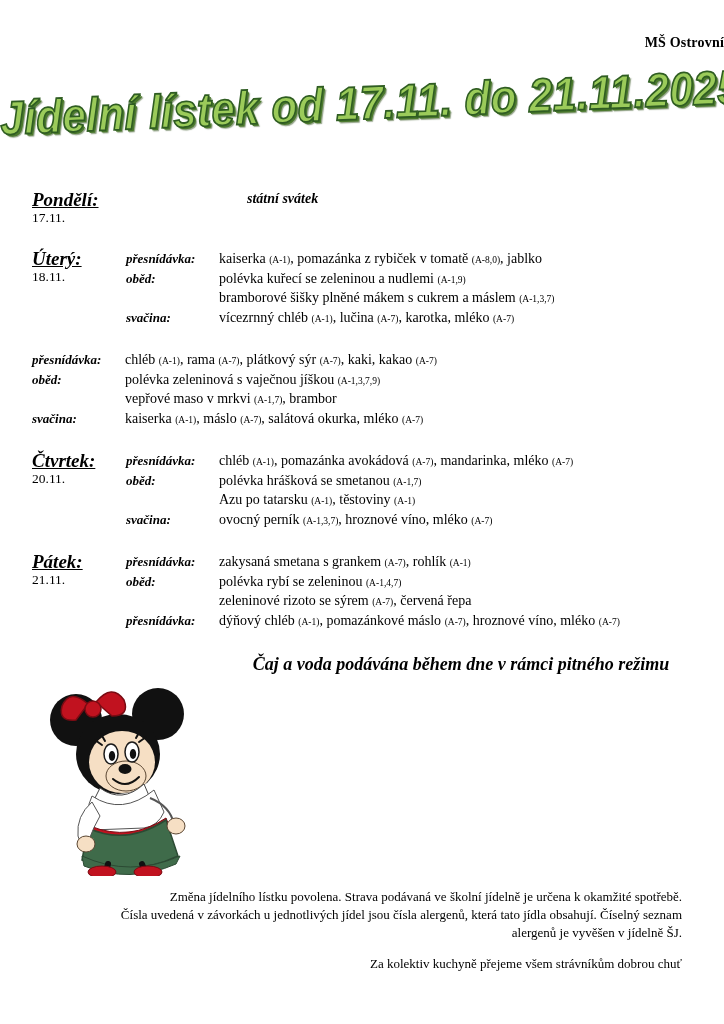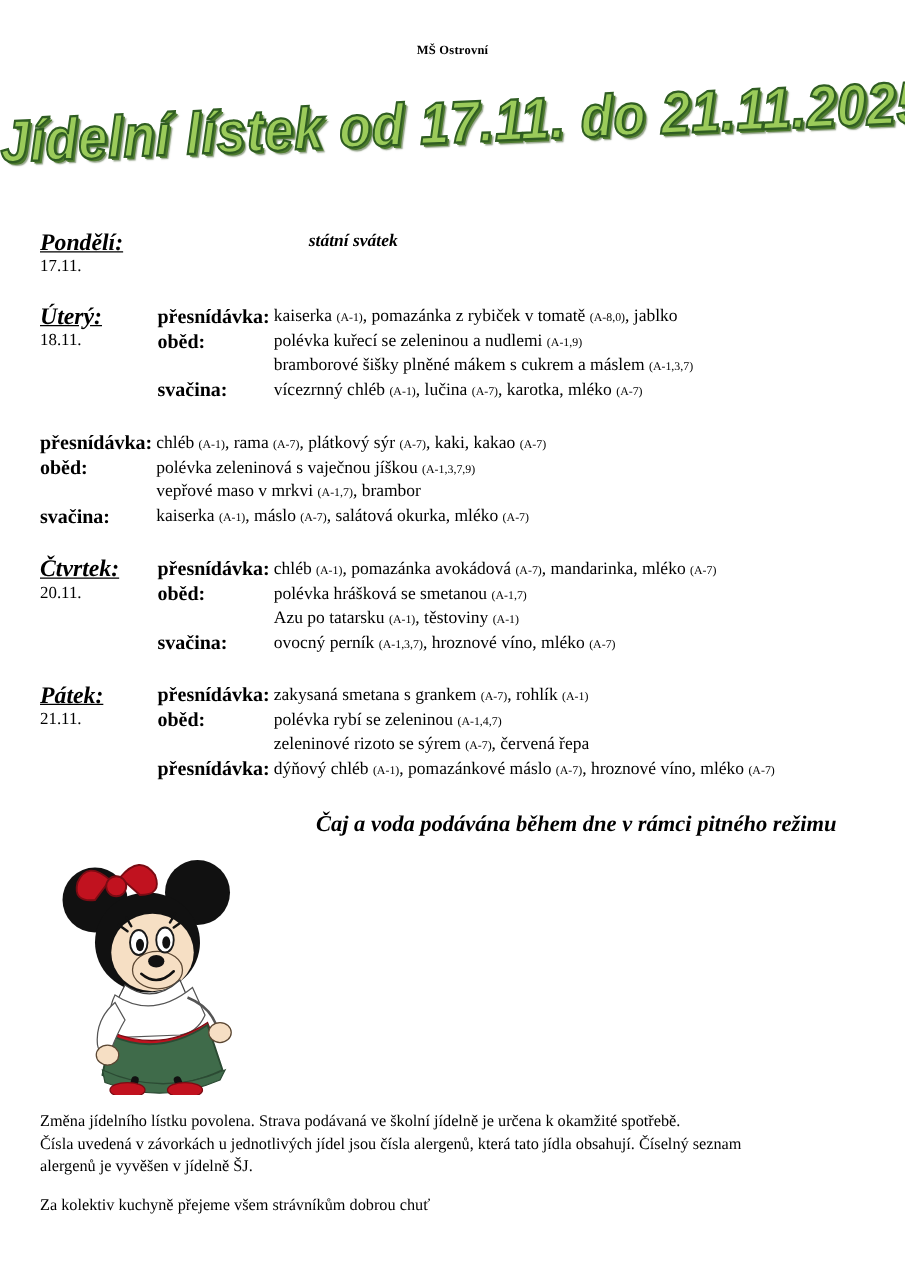--- a/index.html
+++ b/index.html
@@ -14,23 +14,23 @@
     font-family: "Liberation Serif", serif;
     color: #000000;
     overflow: hidden;
   }
   .page {
     position: absolute;
     inset: 0;
     padding: 0;
   }
   .school-name {
-    text-align: center;
-    font-weight: bold;
-    font-size: 10px;
+    text-align: right;
+    font-weight: bold;
+    font-size: 14px;
     margin-top: 35px;
     letter-spacing: 0.2px;
   }
   .title-wrap {
     text-align: center;
     margin-top: 26px;
     height: 62px;
   }
   .wordart {
     display: inline-block;
@@ -81,21 +81,22 @@
   }
   .meal-row {
     display: flex;
     align-items: flex-start;
     line-height: 18.5px;
   }
   .meal-label {
     width: 93px;
     flex: 0 0 93px;
     font-weight: bold;
-    font-size: 16px;
+    font-style: italic;
+    font-size: 13px;
   }
   .meal-text {
     flex: 1 1 auto;
     font-size: 14px;
   }
   .meal-text .alg {
     font-size: 9.5px;
     vertical-align: baseline;
   }
   .holiday {
@@ -119,24 +120,25 @@
     position: absolute;
     left: 30px;
     top: 676px;
     width: 190px;
     height: 200px;
   }
 
   .footer {
     position: absolute;
     left: 32px;
-    right: 30px;
+    right: 42px;
     top: 888px;
     font-size: 13px;
     line-height: 18px;
+    text-align: right;
   }
   .footer p { margin: 0; }
   .footer .gap { height: 13px; }
 </style>
 </head>
 <body>
 
 <div class="page">
 
   <div class="school-name">MŠ Ostrovní</div>

